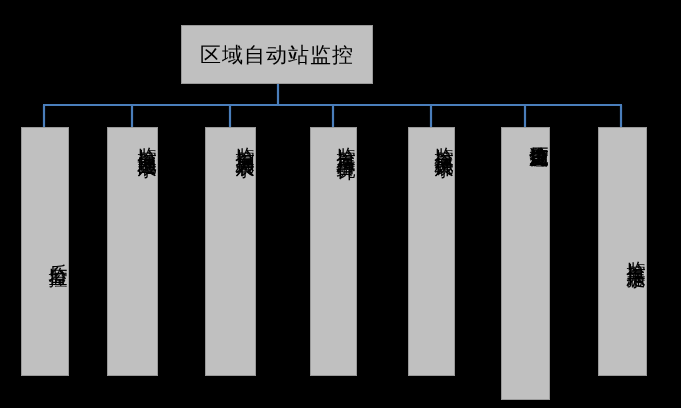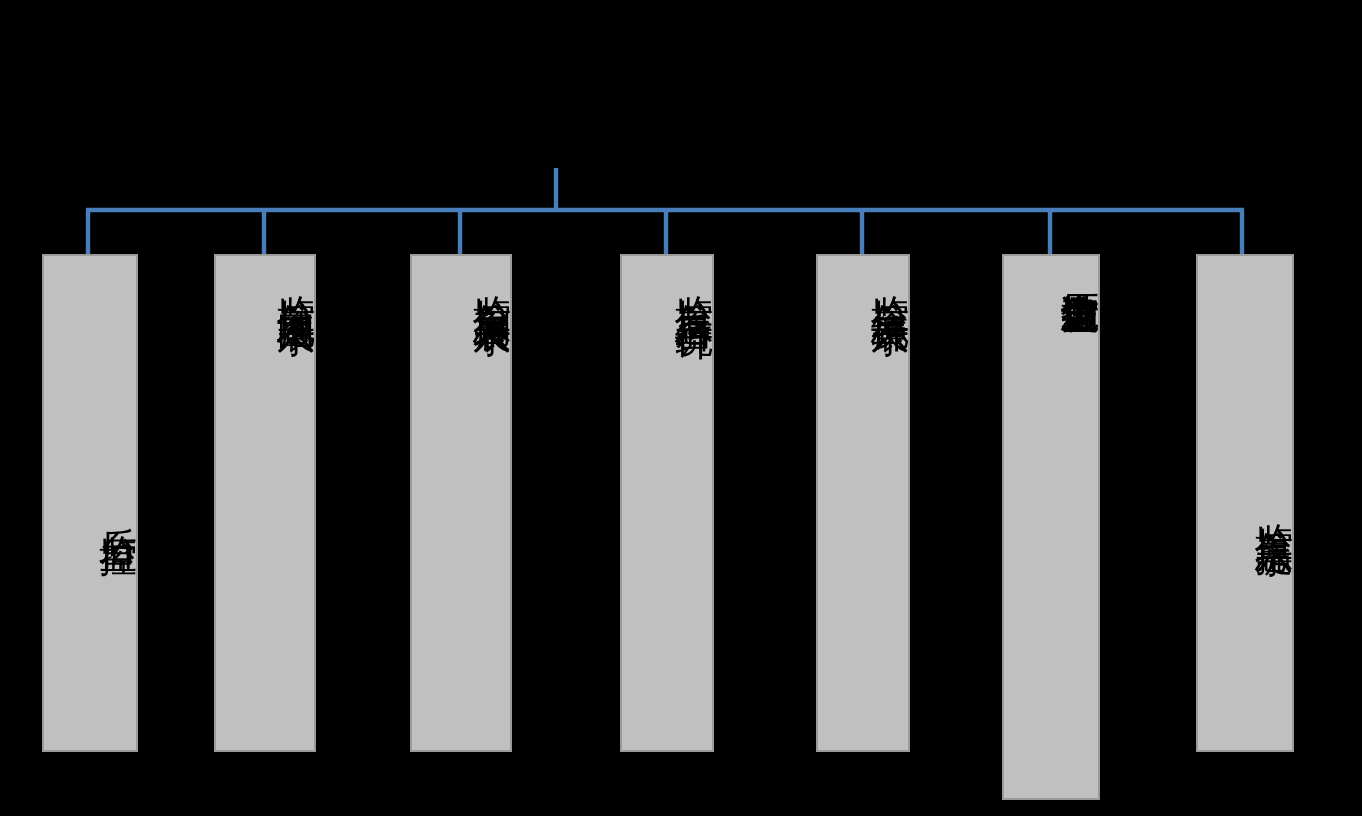--- a/index.html
+++ b/index.html
@@ -81,20 +81,23 @@
 
     <line x1="44" y1="105" x2="44" y2="127" stroke="#4a7ebb" stroke-width="2.2"></line>
     <line x1="132" y1="105" x2="132" y2="127" stroke="#4a7ebb" stroke-width="2.2"></line>
     <line x1="230" y1="105" x2="230" y2="127" stroke="#4a7ebb" stroke-width="2.2"></line>
     <line x1="333" y1="105" x2="333" y2="127" stroke="#4a7ebb" stroke-width="2.2"></line>
     <line x1="431" y1="105" x2="431" y2="127" stroke="#4a7ebb" stroke-width="2.2"></line>
     <line x1="525" y1="105" x2="525" y2="127" stroke="#4a7ebb" stroke-width="2.2"></line>
     <line x1="621" y1="105" x2="621" y2="127" stroke="#4a7ebb" stroke-width="2.2"></line>
   </svg>
 
+  <div class="node node-root" style="left:181px; top:25px; width:192px; height:59px;">
+    <span>区域自动站监控</span>
+  </div>
 
   <div class="node node-child" style="left:21px; top:127px; width:48px; height:249px; justify-content:center;">
     <span>后台监控</span>
   </div>
 
   <div class="node node-child" style="left:107px; top:127px; width:51px; height:249px; justify-content:flex-start;">
     <span>监控信息地图展示</span>
   </div>
 
   <div class="node node-child" style="left:205px; top:127px; width:51px; height:249px; justify-content:flex-start;">

